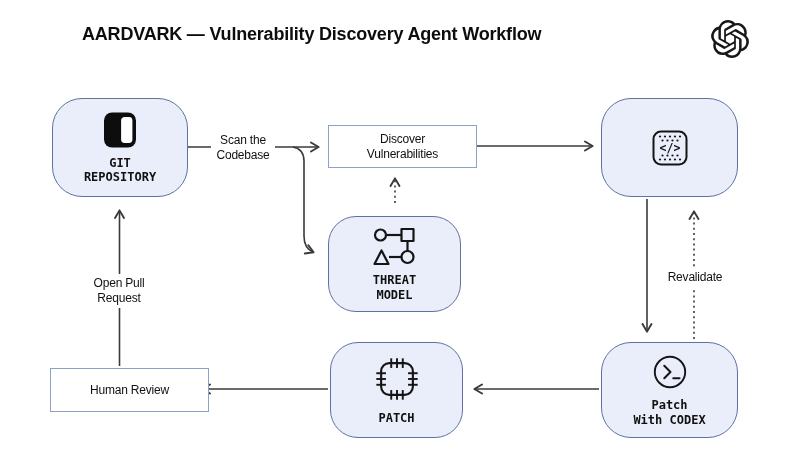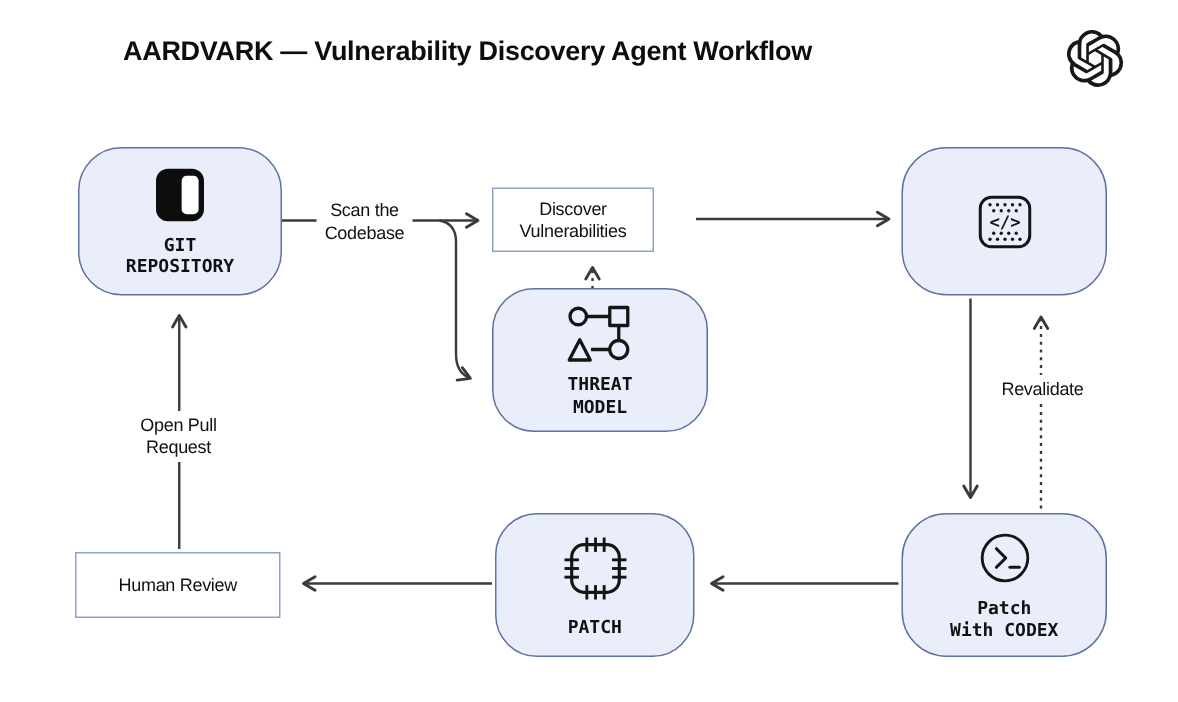--- a/index.html
+++ b/index.html
@@ -61,35 +61,35 @@
       <path d="M464,146 H592" marker-end="url(#arrow)"></path>
       <path d="M395,203 V179" stroke-dasharray="2 3.2" marker-end="url(#arrow)"></path>
       <path d="M647,199 V331" marker-end="url(#arrow)"></path>
       <path d="M694,339 V212" stroke-dasharray="2 3.2" marker-end="url(#arrow)"></path>
       <path d="M599,389 H475" marker-end="url(#arrow)"></path>
       <path d="M328,389 H203" marker-end="url(#arrow)"></path>
       <path d="M119.5,366 V211" marker-end="url(#arrow)"></path>
     </g>
   </svg>
 
-  <div class="node rounded" style="left:52px;top:98px;width:136px;height:99px;border-radius:29px;">
+  <div class="node rounded" style="left:52px;top:98px;width:136px;height:99px;">
     <svg class="icon" width="36" height="38" viewBox="0 0 36 38">
       <rect x="2" y="1.5" width="32" height="35" rx="8" fill="#0d0d0d"></rect>
       <rect x="18" y="5" width="13.5" height="28" rx="4.5" fill="#ffffff" stroke="#0d0d0d" stroke-width="2.2"></rect>
     </svg>
     <div class="mono-label">GIT
 REPOSITORY</div>
   </div>
 
-  <div class="rect-box" style="left:328px;top:125px;width:108px;height:43px;">
+  <div class="rect-box" style="left:328px;top:125px;width:149px;height:43px;">
     <div class="sans-label">Discover
 Vulnerabilities</div>
   </div>
 
-  <div class="node rounded" style="left:328px;top:192px;width:144px;height:96px;border-radius:28px;">
+  <div class="node rounded" style="left:328px;top:216px;width:133px;height:96px;border-radius:28px;">
     <svg class="icon" width="46" height="40" viewBox="0 0 46 40" fill="none" stroke="#151515" stroke-width="2.2" stroke-linejoin="round">
       <circle cx="8.5" cy="9" r="5.5"></circle>
       <path d="M14,9 H29.5"></path>
       <rect x="29.5" y="3" width="12" height="12"></rect>
       <path d="M35.5,15 V25"></path>
       <circle cx="35.5" cy="31" r="6"></circle>
       <path d="M29.5,31 H17"></path>
       <path d="M9.5,24.5 L16.5,38 H2.5 Z"></path>
     </svg>
     <div class="mono-label">THREAT
@@ -147,23 +147,23 @@
           <path d="M4.5,26 H14.5"></path>
           <path d="M4.5,32 H14.5"></path>
         <path d="M37.5,20 H47.5"></path>
           <path d="M37.5,26 H47.5"></path>
           <path d="M37.5,32 H47.5"></path>
       </g>
     </svg>
     <div class="mono-label">PATCH</div>
   </div>
 
-  <div class="rect-box" style="left:50px;top:368px;width:137px;height:44px;">
+  <div class="rect-box" style="left:50px;top:368px;width:159px;height:44px;">
     <div class="sans-label">Human Review</div>
   </div>
 
   <div class="edge-label sans-label" style="left:211px;top:131px;width:64px;">Scan the
 Codebase</div>
   <div class="edge-label sans-label" style="left:84px;top:274px;width:70px;text-align:center;">Open Pull
 Request</div>
-  <div class="edge-label sans-label" style="left:659px;top:250px;width:72px;">Revalidate</div>
+  <div class="edge-label sans-label" style="left:659px;top:268px;width:72px;">Revalidate</div>
 
 </div>
 
 </body></html>

